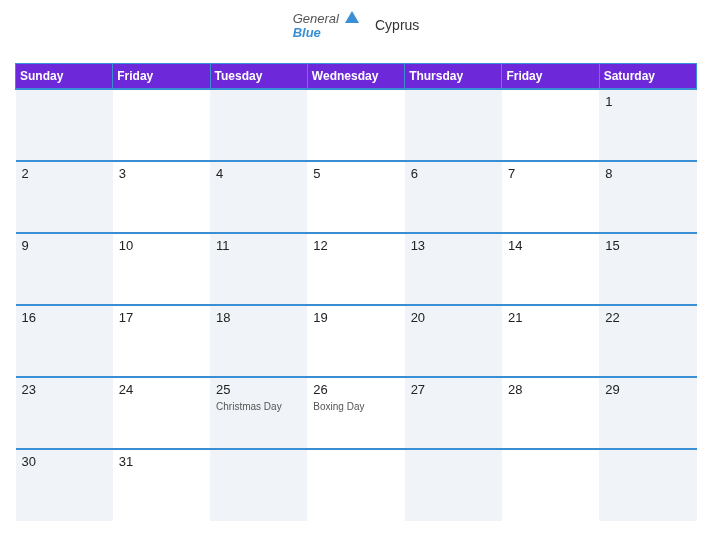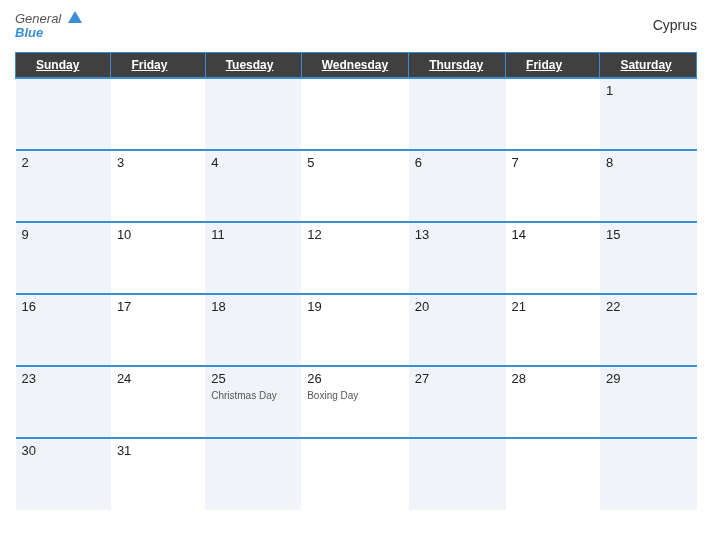--- a/index.html
+++ b/index.html
@@ -12,22 +12,22 @@
     }
     .calendar-container {
       width: 712px;
       height: 550px;
       background: #fff;
       padding: 10px 15px 10px 15px;
     }
     .header {
       display: flex;
       align-items: center;
-      justify-content: space-between;
-      margin-bottom: 13px;
+      justify-content: center;
+      margin-bottom: 24px;
     }
     .logo {
       display: flex;
       flex-direction: column;
       align-items: flex-start;
       line-height: 1;
     }
     .logo-general {
       font-size: 13px;
       color: #555;
@@ -62,28 +62,27 @@
       font-size: 14px;
       color: #333;
       text-align: right;
       min-width: 60px;
     }
     .calendar-grid {
       width: 100%;
       border-collapse: collapse;
     }
     .day-header {
-      background: #404040;
+      background: #6d28d9;
       color: #fff;
       font-size: 12px;
       font-weight: bold;
       text-align: left;
-      padding: 5px 20px;
+      padding: 5px 4px;
       border: 1px solid #3a8fd4;
-      text-decoration: underline;
     }
     .week-row td {
       width: calc(100% / 7);
       height: 72px;
       vertical-align: top;
       padding: 4px 6px;
       border-top: 2px solid #3a8fd4;
       background: #fff;
       font-size: 12px;
     }

